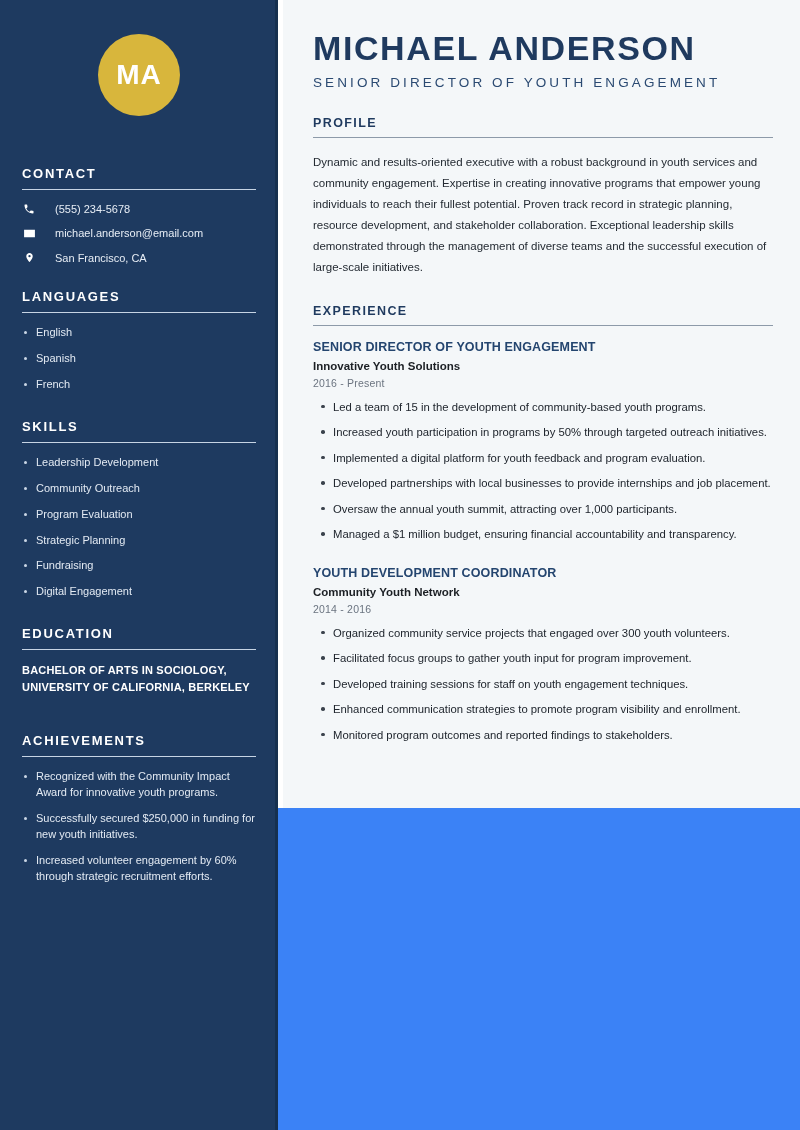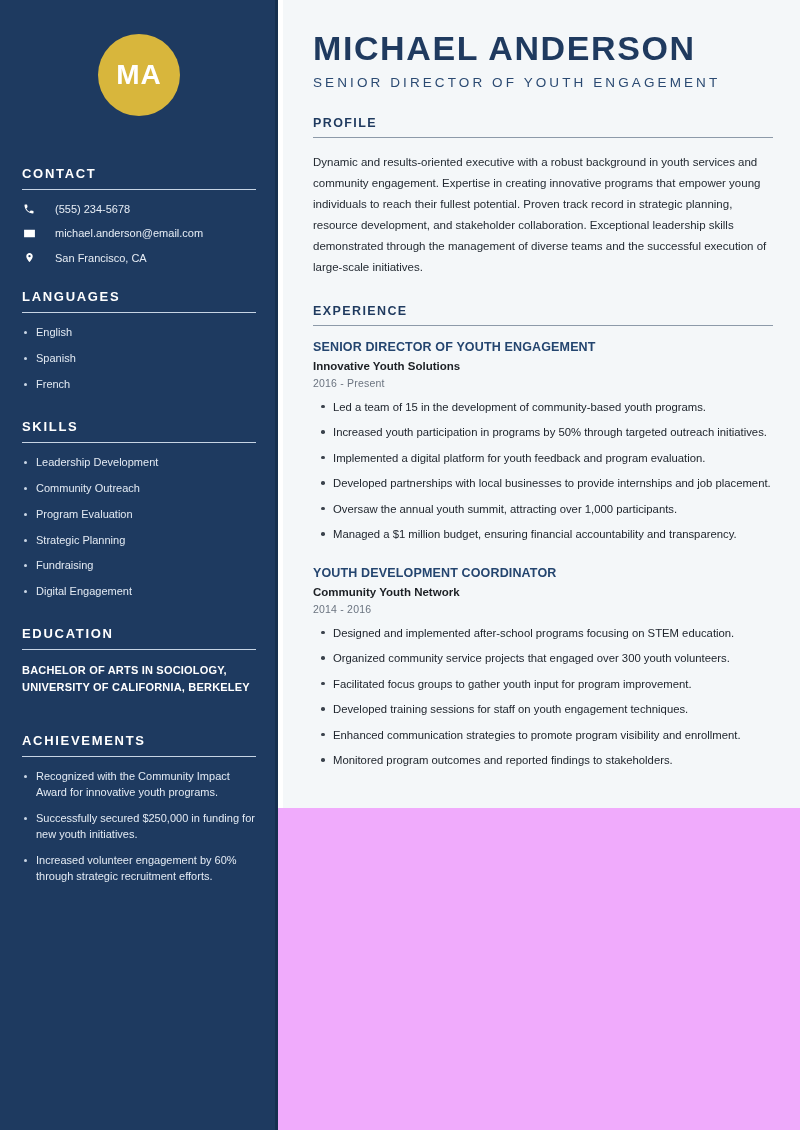--- a/index.html
+++ b/index.html
@@ -14,21 +14,21 @@
     background: #f4f7f9;
     color: #1f2933;
     overflow: hidden;
   }
 
   .resume {
     position: relative;
     width: 800px;
     height: 1130px;
     display: flex;
-    background: #f0abfc;
+    background: #3b82f6;
   }
 
   
   .sidebar {
     width: 278px;
     min-width: 278px;
     height: 1130px;
     background: #1e3a60;
     color: #ffffff;
     padding: 0 22px;
@@ -341,21 +341,20 @@
         </ul>
       </div>
 
       <div class="job-gap"></div>
 
       <div class="job">
         <div class="job-title">YOUTH DEVELOPMENT COORDINATOR</div>
         <div class="job-company">Community Youth Network</div>
         <div class="job-dates">2014 - 2016</div>
         <ul class="job-ul">
-          <li class="job-li">Designed and implemented after-school programs focusing on STEM education.</li>
           <li class="job-li">Organized community service projects that engaged over 300 youth volunteers.</li>
           <li class="job-li">Facilitated focus groups to gather youth input for program improvement.</li>
           <li class="job-li">Developed training sessions for staff on youth engagement techniques.</li>
           <li class="job-li">Enhanced communication strategies to promote program visibility and enrollment.</li>
           <li class="job-li">Monitored program outcomes and reported findings to stakeholders.</li>
         </ul>
       </div>
     </section>
 
   </main>

